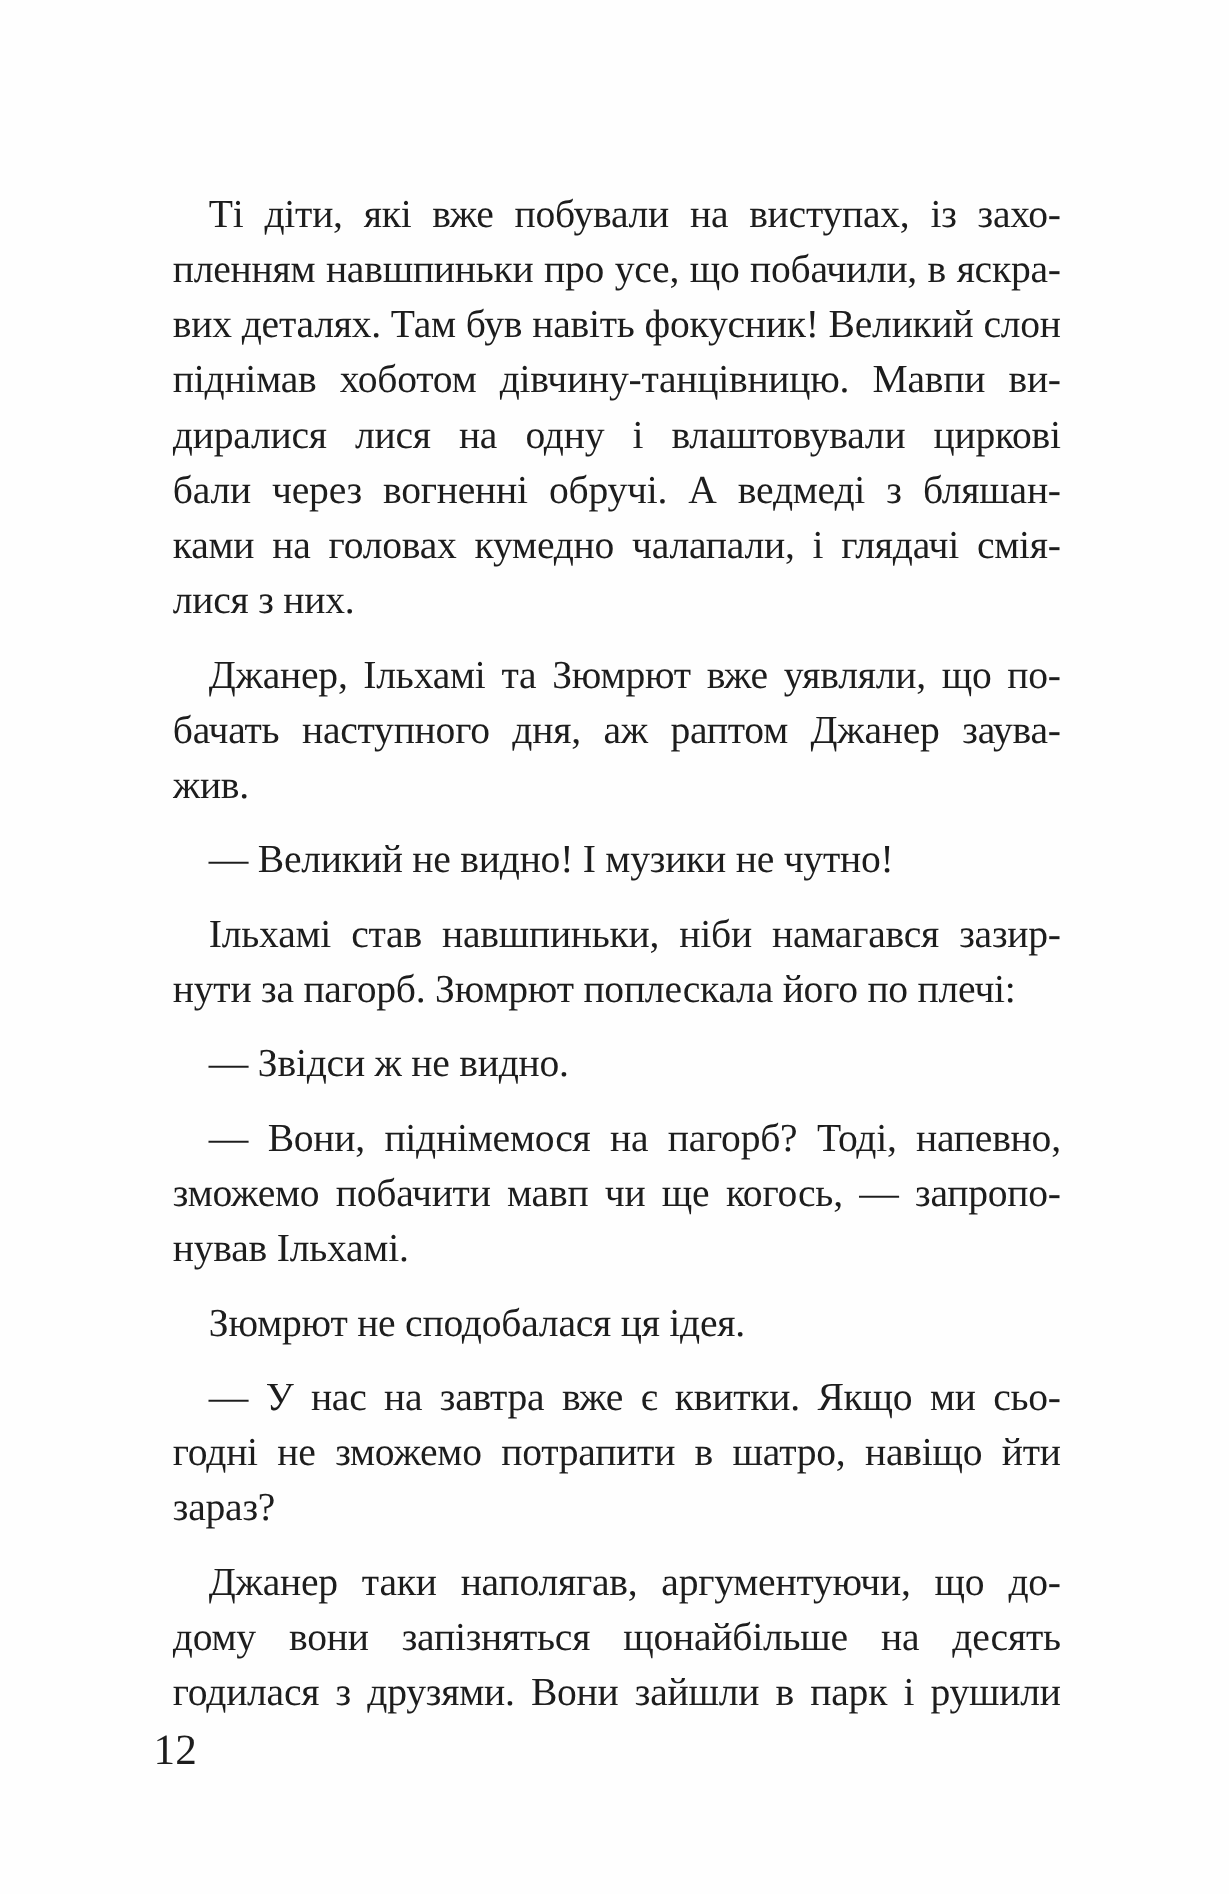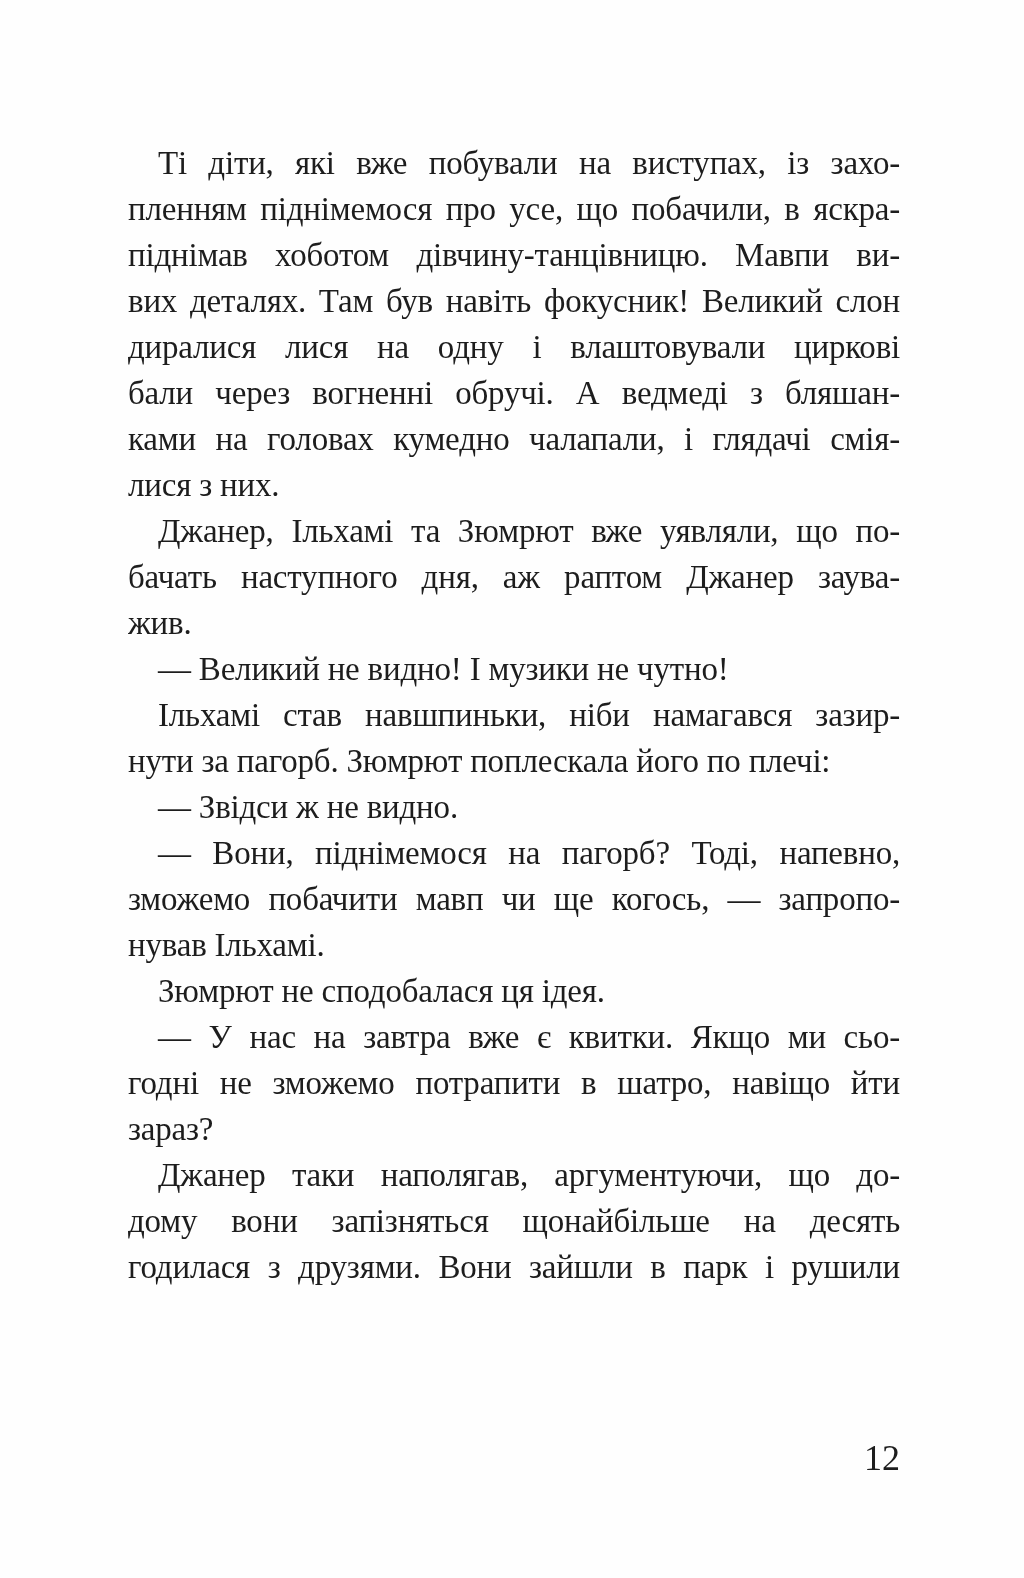--- a/index.html
+++ b/index.html
@@ -19,21 +19,21 @@
     position: absolute;
     left: 128px;
     top: 140px;
     width: 772px;
     font-size: 33px;
     line-height: 46px;
     color: #1d1d1d;
     letter-spacing: -0.2px;
   }
   .paragraph {
-    margin: 0;
+    margin: 16px;
     padding: 0;
   }
   .line {
     height: 46px;
     overflow: hidden;
     text-align: justify;
   }
   
   .line.j::after {
     content: "";
@@ -42,36 +42,36 @@
     height: 0;
   }
   .line.indent {
     text-indent: 30px;
   }
   .page-number {
     position: absolute;
     left: 128px;
     top: 1438px;
     width: 772px;
-    text-align: right;
+    text-align: left;
     font-size: 36px;
     line-height: 40px;
     color: #1d1d1d;
   }
 </style>
 </head>
 <body>
 
 <div class="page">
   <div class="text-block">
       <div class="paragraph">
         <div class="line j indent">Ті діти, які вже побували на виступах, із захо-</div>
-        <div class="line j">пленням піднімемося про усе, що побачили, в яскра-</div>
+        <div class="line j">пленням навшпиньки про усе, що побачили, в яскра-</div>
+        <div class="line j">вих деталях. Там був навіть фокусник! Великий слон</div>
         <div class="line j">піднімав хоботом дівчину-танцівницю. Мавпи ви-</div>
-        <div class="line j">вих деталях. Там був навіть фокусник! Великий слон</div>
         <div class="line j">диралися лися на одну і влаштовували циркові</div>
         <div class="line j">бали через вогненні обручі. А ведмеді з бляшан-</div>
         <div class="line j">ками на головах кумедно чалапали, і глядачі смія-</div>
         <div class="line">лися з них.</div>
       </div>
       <div class="paragraph">
         <div class="line j indent">Джанер, Ільхамі та Зюмрют вже уявляли, що по-</div>
         <div class="line j">бачать наступного дня, аж раптом Джанер заува-</div>
         <div class="line">жив.</div>
       </div>

